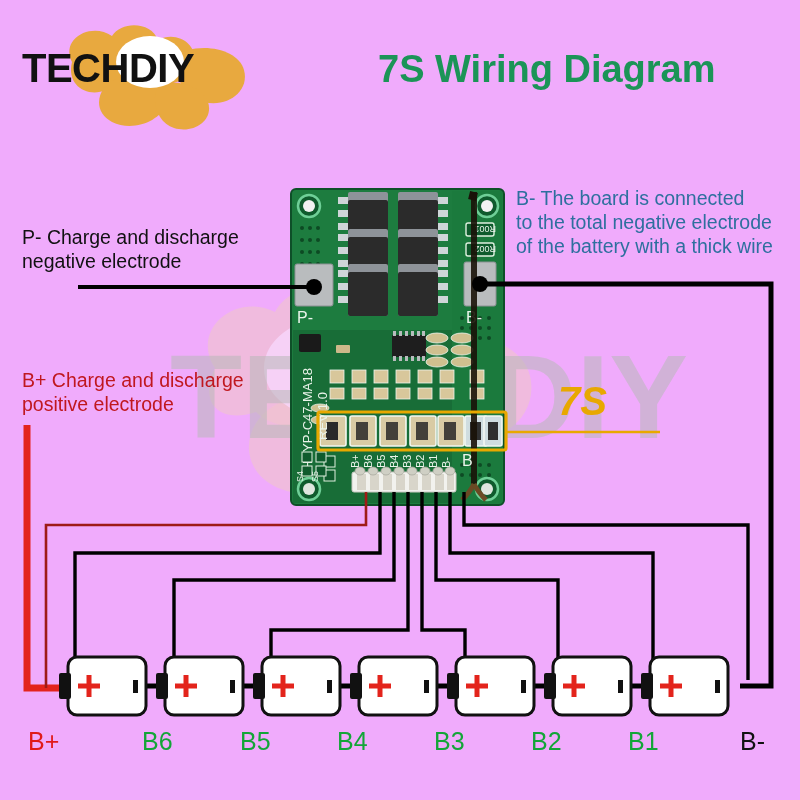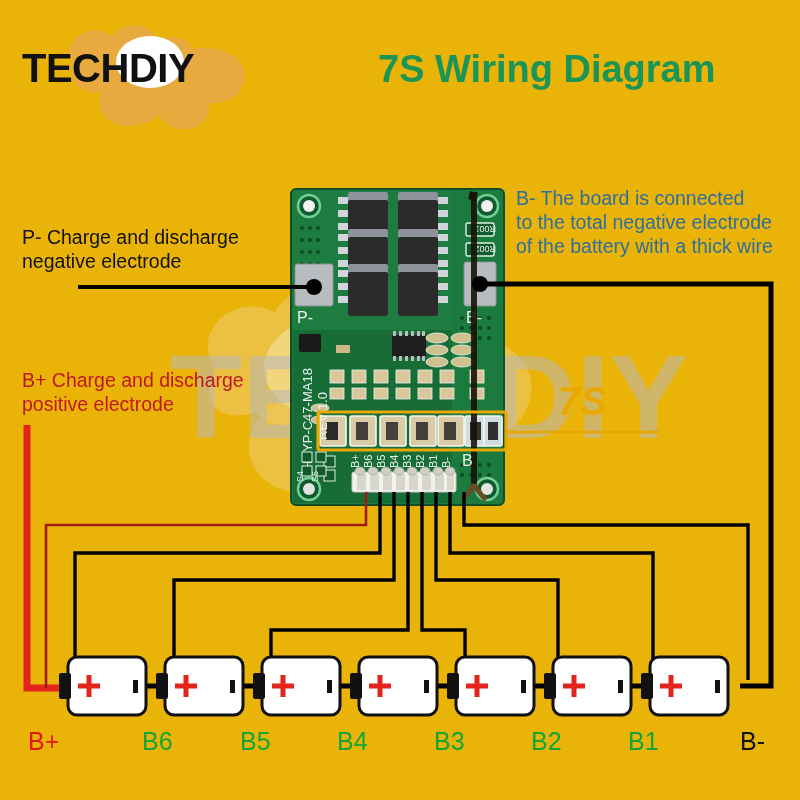--- a/index.html
+++ b/index.html
@@ -1,17 +1,17 @@
 <!DOCTYPE html>
 <html><head>
 <meta charset="utf-8">
 <style>
   html,body{margin:0;padding:0;background:#ffffff;}
   body{width:800px;height:800px;overflow:hidden;font-family:"Liberation Sans",sans-serif;}
-  #stage{position:relative;width:800px;height:800px;background:#eab308;}
+  #stage{position:relative;width:800px;height:800px;background:#f0abfc;}
   #stage svg{position:absolute;left:0;top:0;}
 
   .logo-text{font-family:"Liberation Sans",sans-serif;font-weight:bold;font-size:40px;fill:#111;letter-spacing:-0.5px;}
   .title-text{font-family:"Liberation Sans",sans-serif;font-weight:bold;font-size:38px;fill:#1b9457;}
 
   .anno{font-family:"Liberation Sans",sans-serif;font-size:19.5px;}
   .anno-p{fill:#111;}
   .anno-bminus{fill:#2e6f9e;}
   .anno-bplus{fill:#c0181f;}
 

